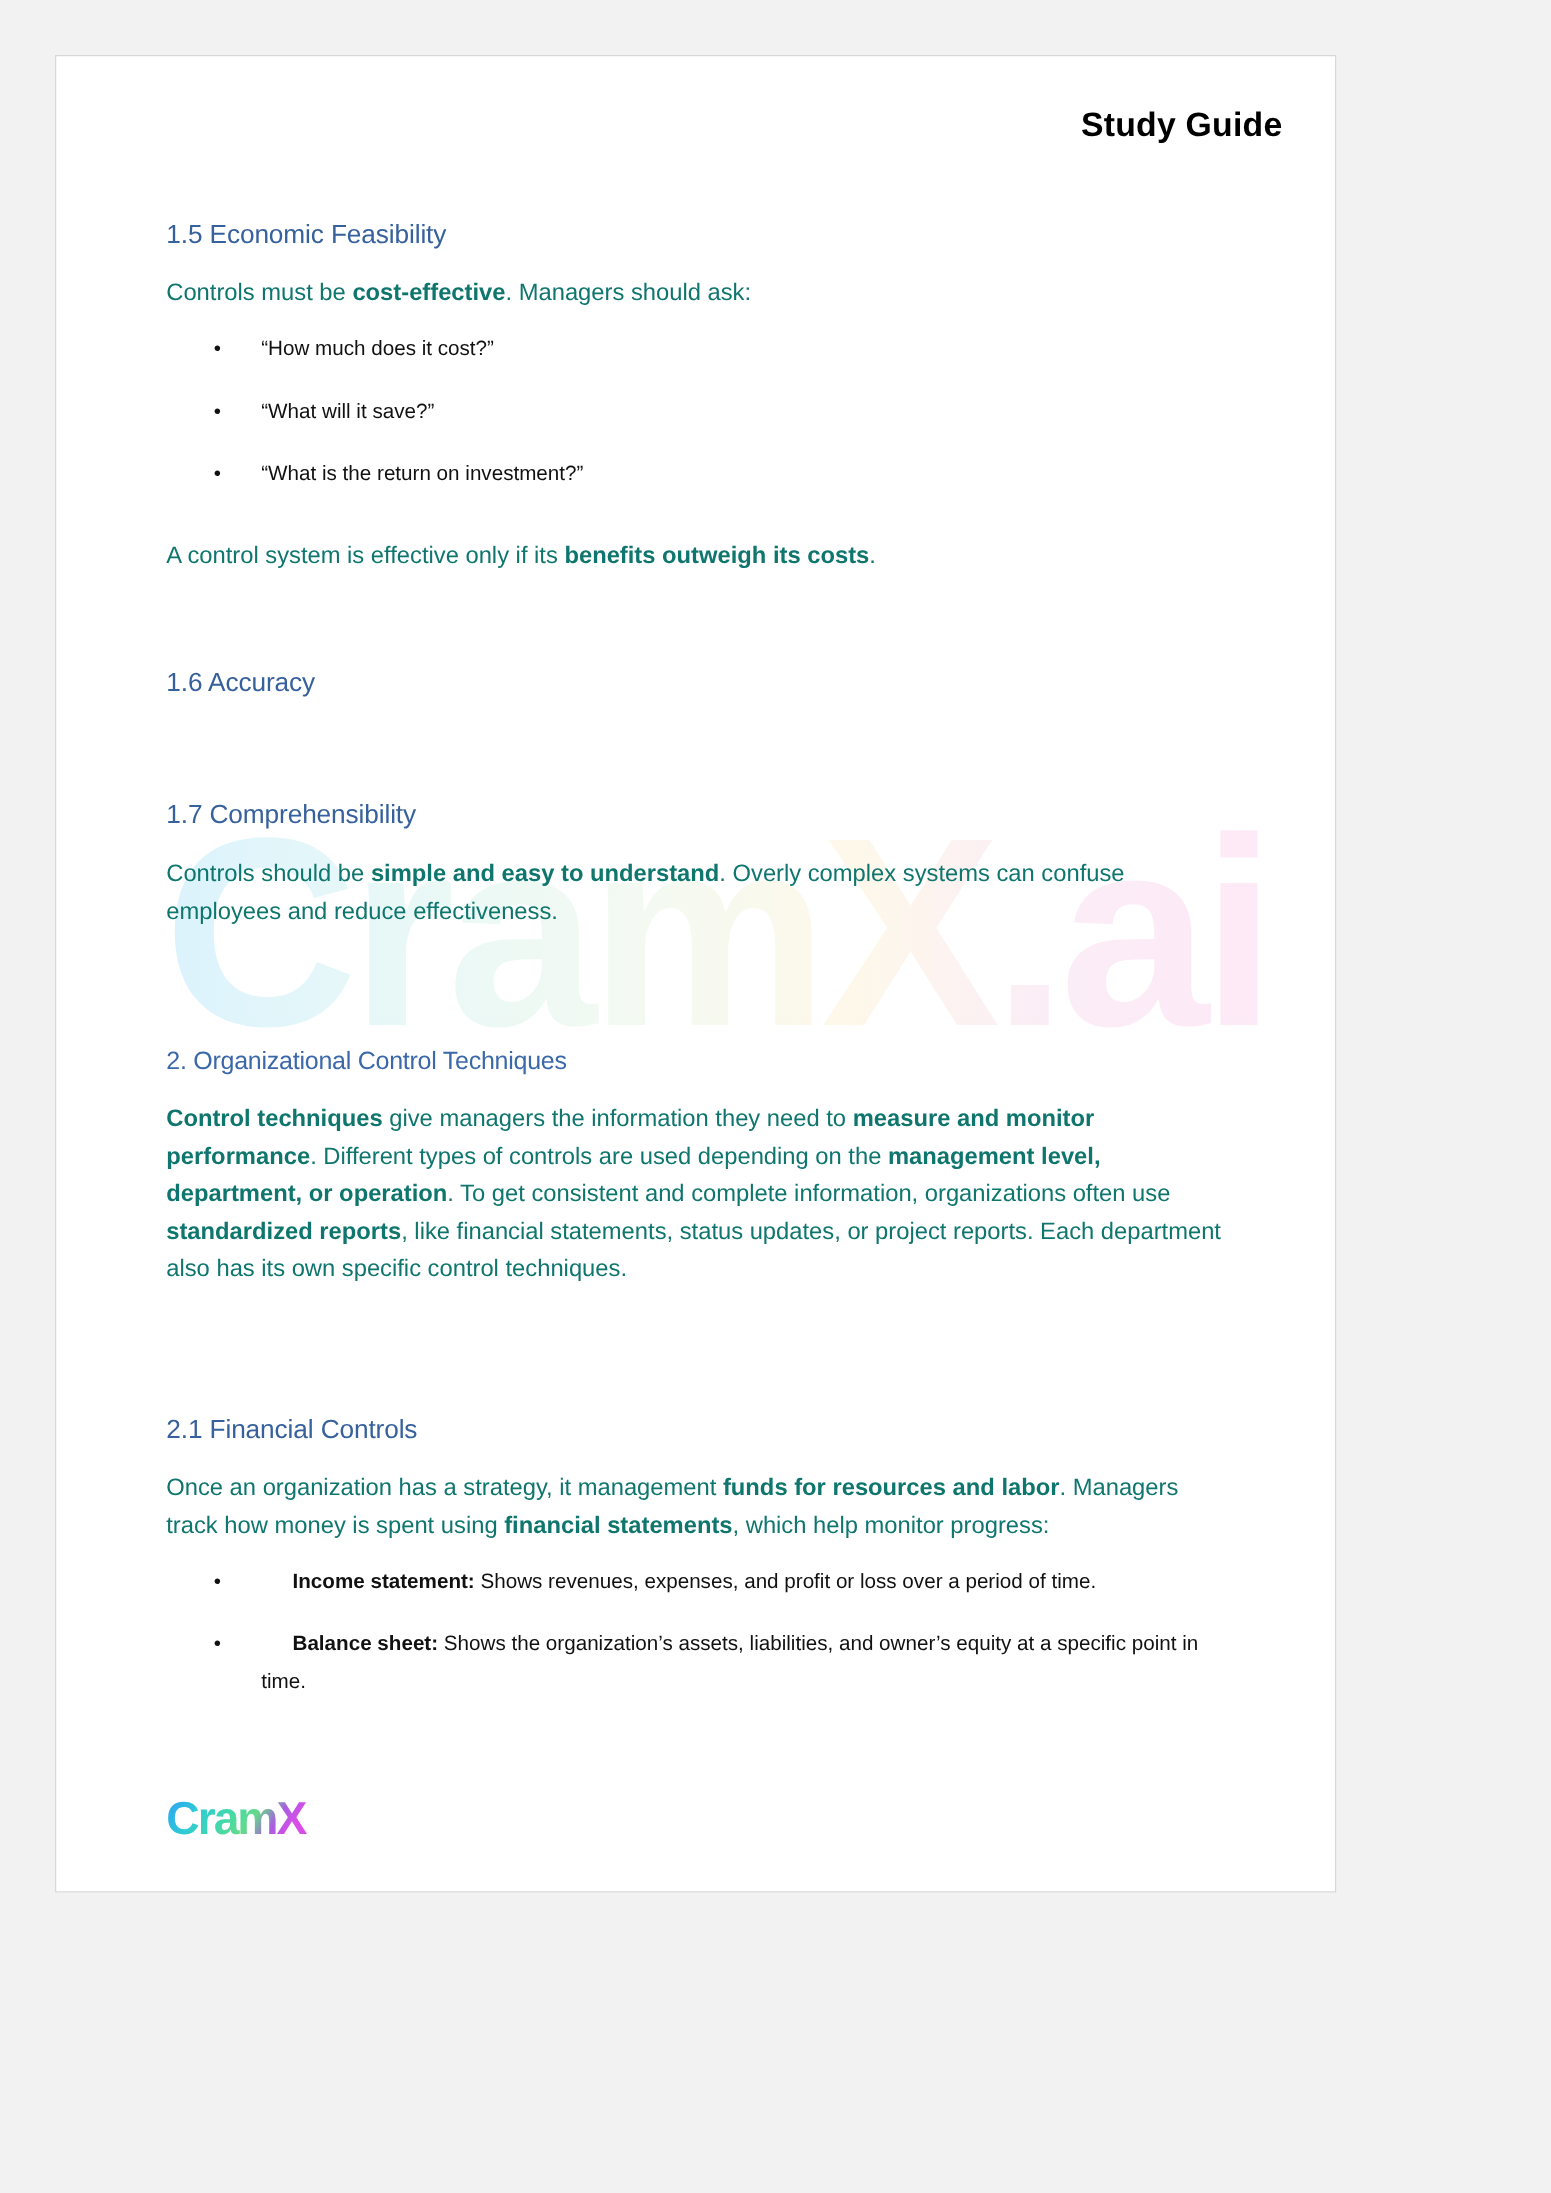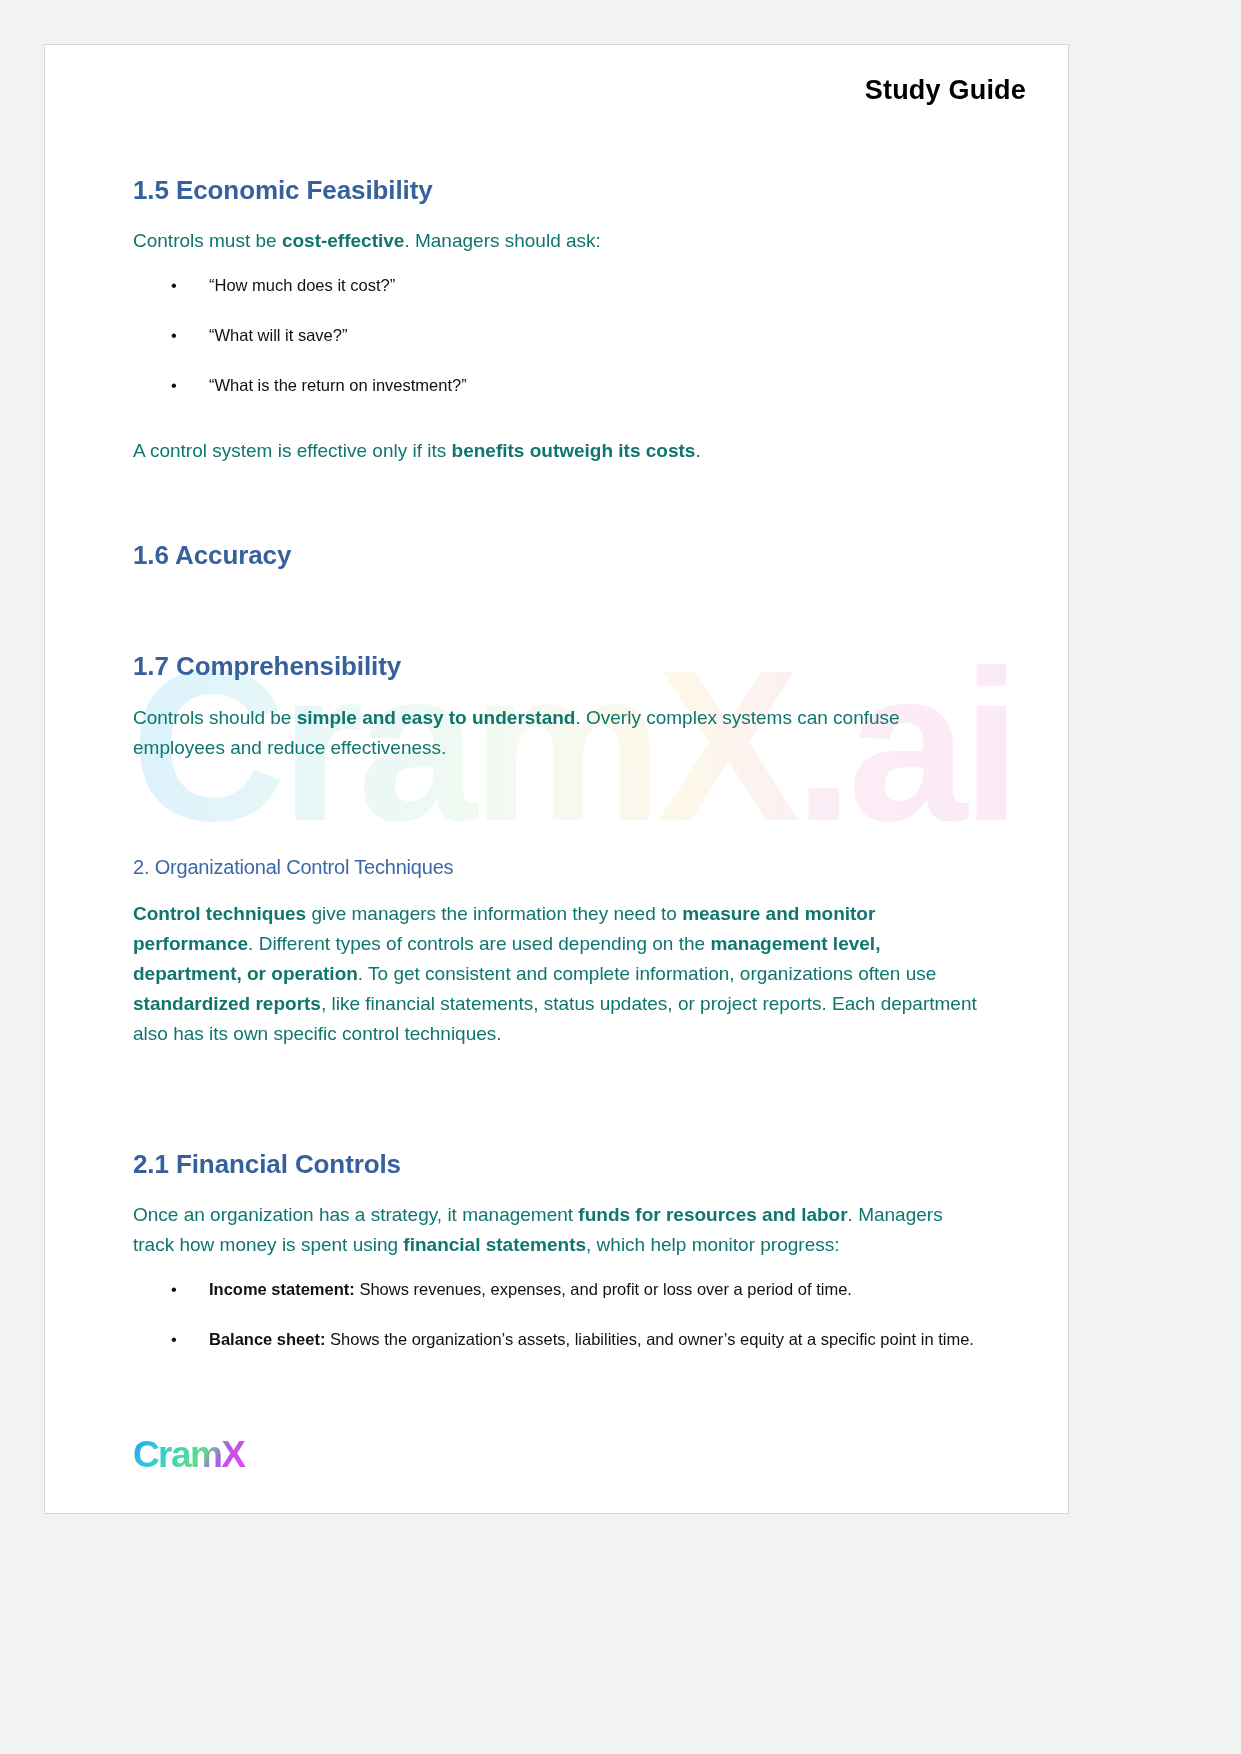--- a/index.html
+++ b/index.html
@@ -36,38 +36,38 @@
 
   
   #content {
     position: relative;
     z-index: 2;
     padding: 0;
   }
 
   .header {
     position: absolute;
-    top: 30px;
+    top: 40px;
     right: 42px;
     font-size: 27px;
     font-weight: bold;
     color: #000000;
     letter-spacing: 0.2px;
   }
 
   .body-col {
     position: absolute;
     left: 88px;
     top: 130px;
     width: 852px;
   }
 
   h2.sub {
-    font-size: 26px;
-    font-weight: bold;
+    font-size: 21px;
+    font-weight: normal;
     color: #37619c;
     letter-spacing: -0.1px;
     margin: 0 0 20px 0;
     line-height: 1.2;
   }
 
   h1.main {
     font-size: 20px;
     font-weight: normal;
     color: #3b68a8;
@@ -99,21 +99,21 @@
     margin-bottom: 20px;
   }
   ul.bullets li:last-child { margin-bottom: 0; }
   ul.bullets li .dot {
     position: absolute;
     left: 38px;
     top: 0;
     font-size: 16.5px;
     line-height: 30px;
   }
-  ul.bullets li b { font-weight: bold; }
+  ul.bullets li b { font-weight: bold; margin-left: 25px; }
 
   .gap-sm  { height: 26px; }
   .gap-md  { height: 52px; }
   .gap-lg  { height: 60px; }
 
   .sec { margin: 0; }
 
   
   #footer-logo {
     position: absolute;

